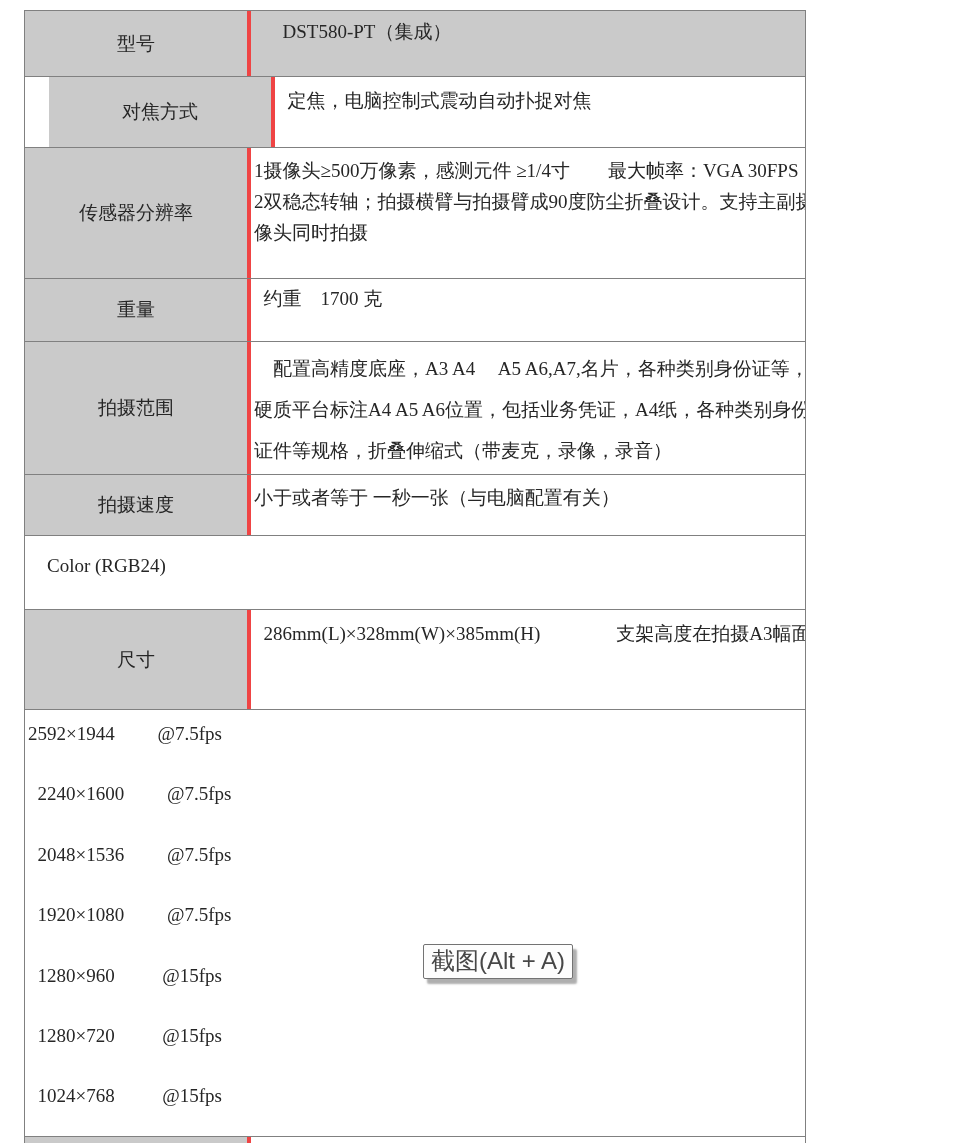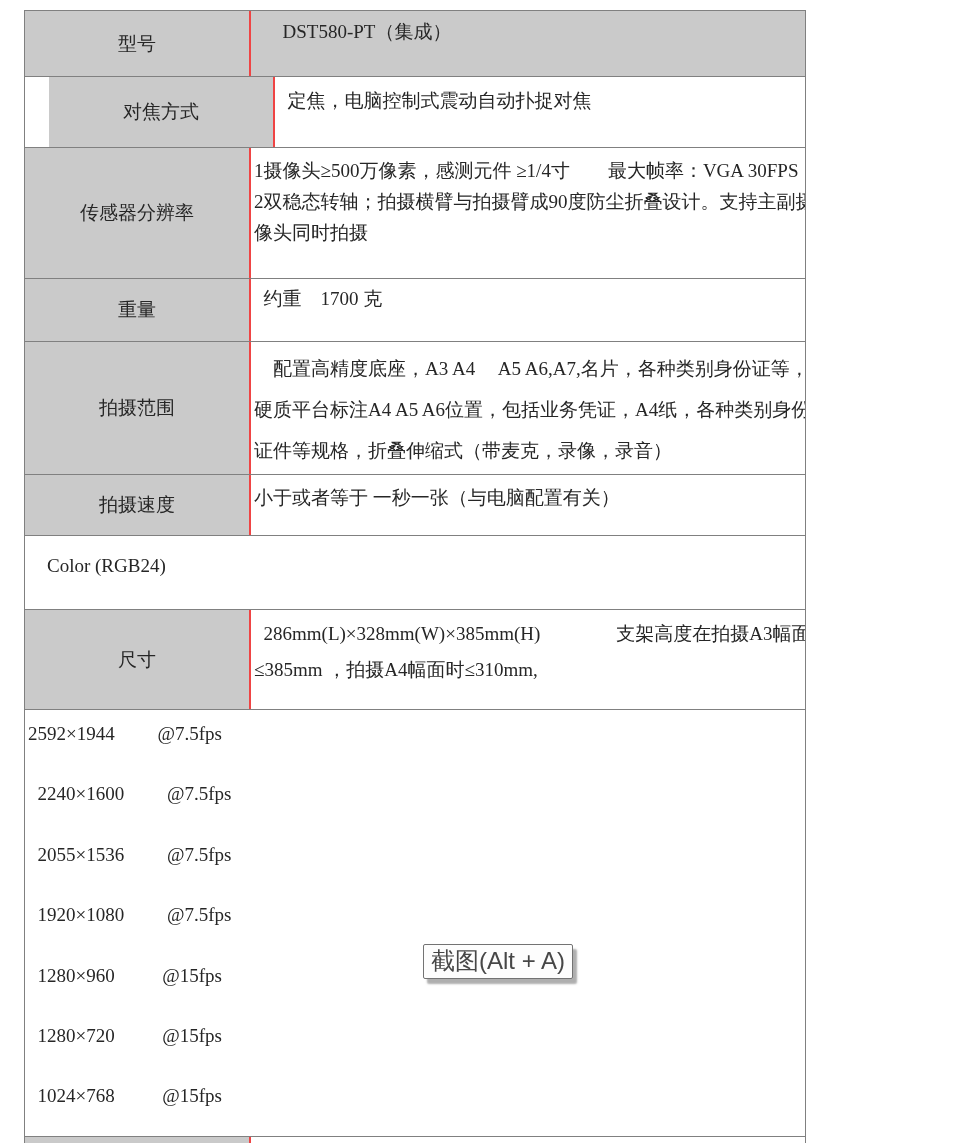--- a/index.html
+++ b/index.html
@@ -31,21 +31,21 @@
   }
   .row:first-child { border-top: none; }
   .cell {
     box-sizing: border-box;
     font-size: 19px;
   }
   .cell.label {
     flex: 0 0 226px;
     width: 226px;
     background: #cacaca;
-    border-right: 2px solid #ef4444;
+    border-right: 4px solid #ef4444;
     display: flex;
     align-items: center;
     justify-content: center;
     text-align: center;
   }
   .cell.value {
     flex: 1;
     padding-left: 3px;
     overflow: hidden;
   }
@@ -146,29 +146,28 @@
   <div class="row r6">
     <div class="cell value">
       <div class="line">    Color (RGB24)</div>
     </div>
   </div>
 
   <div class="row r7">
     <div class="cell label">尺寸</div>
     <div class="cell value">
       <div class="line">  286mm(L)×328mm(W)×385mm(H)　　　　支架高度在拍摄A3幅面时</div>
-      <div class="line">≤385mm ，拍摄A4幅面时≤310mm,</div>
     </div>
   </div>
 
   <div class="row r8">
     <div class="cell value">
       <div class="line">2592×1944　　 @7.5fps</div>
       <div class="line">  2240×1600　　 @7.5fps</div>
-      <div class="line">  2055×1536　　 @7.5fps</div>
+      <div class="line">  2048×1536　　 @7.5fps</div>
       <div class="line">  1920×1080　　 @7.5fps</div>
       <div class="line">  1280×960　　  @15fps</div>
       <div class="line">  1280×720　　  @15fps</div>
       <div class="line">  1024×768　　  @15fps</div>
     </div>
   </div>
 
   <div class="row r9">
     <div class="cell label"></div>
     <div class="cell value">

